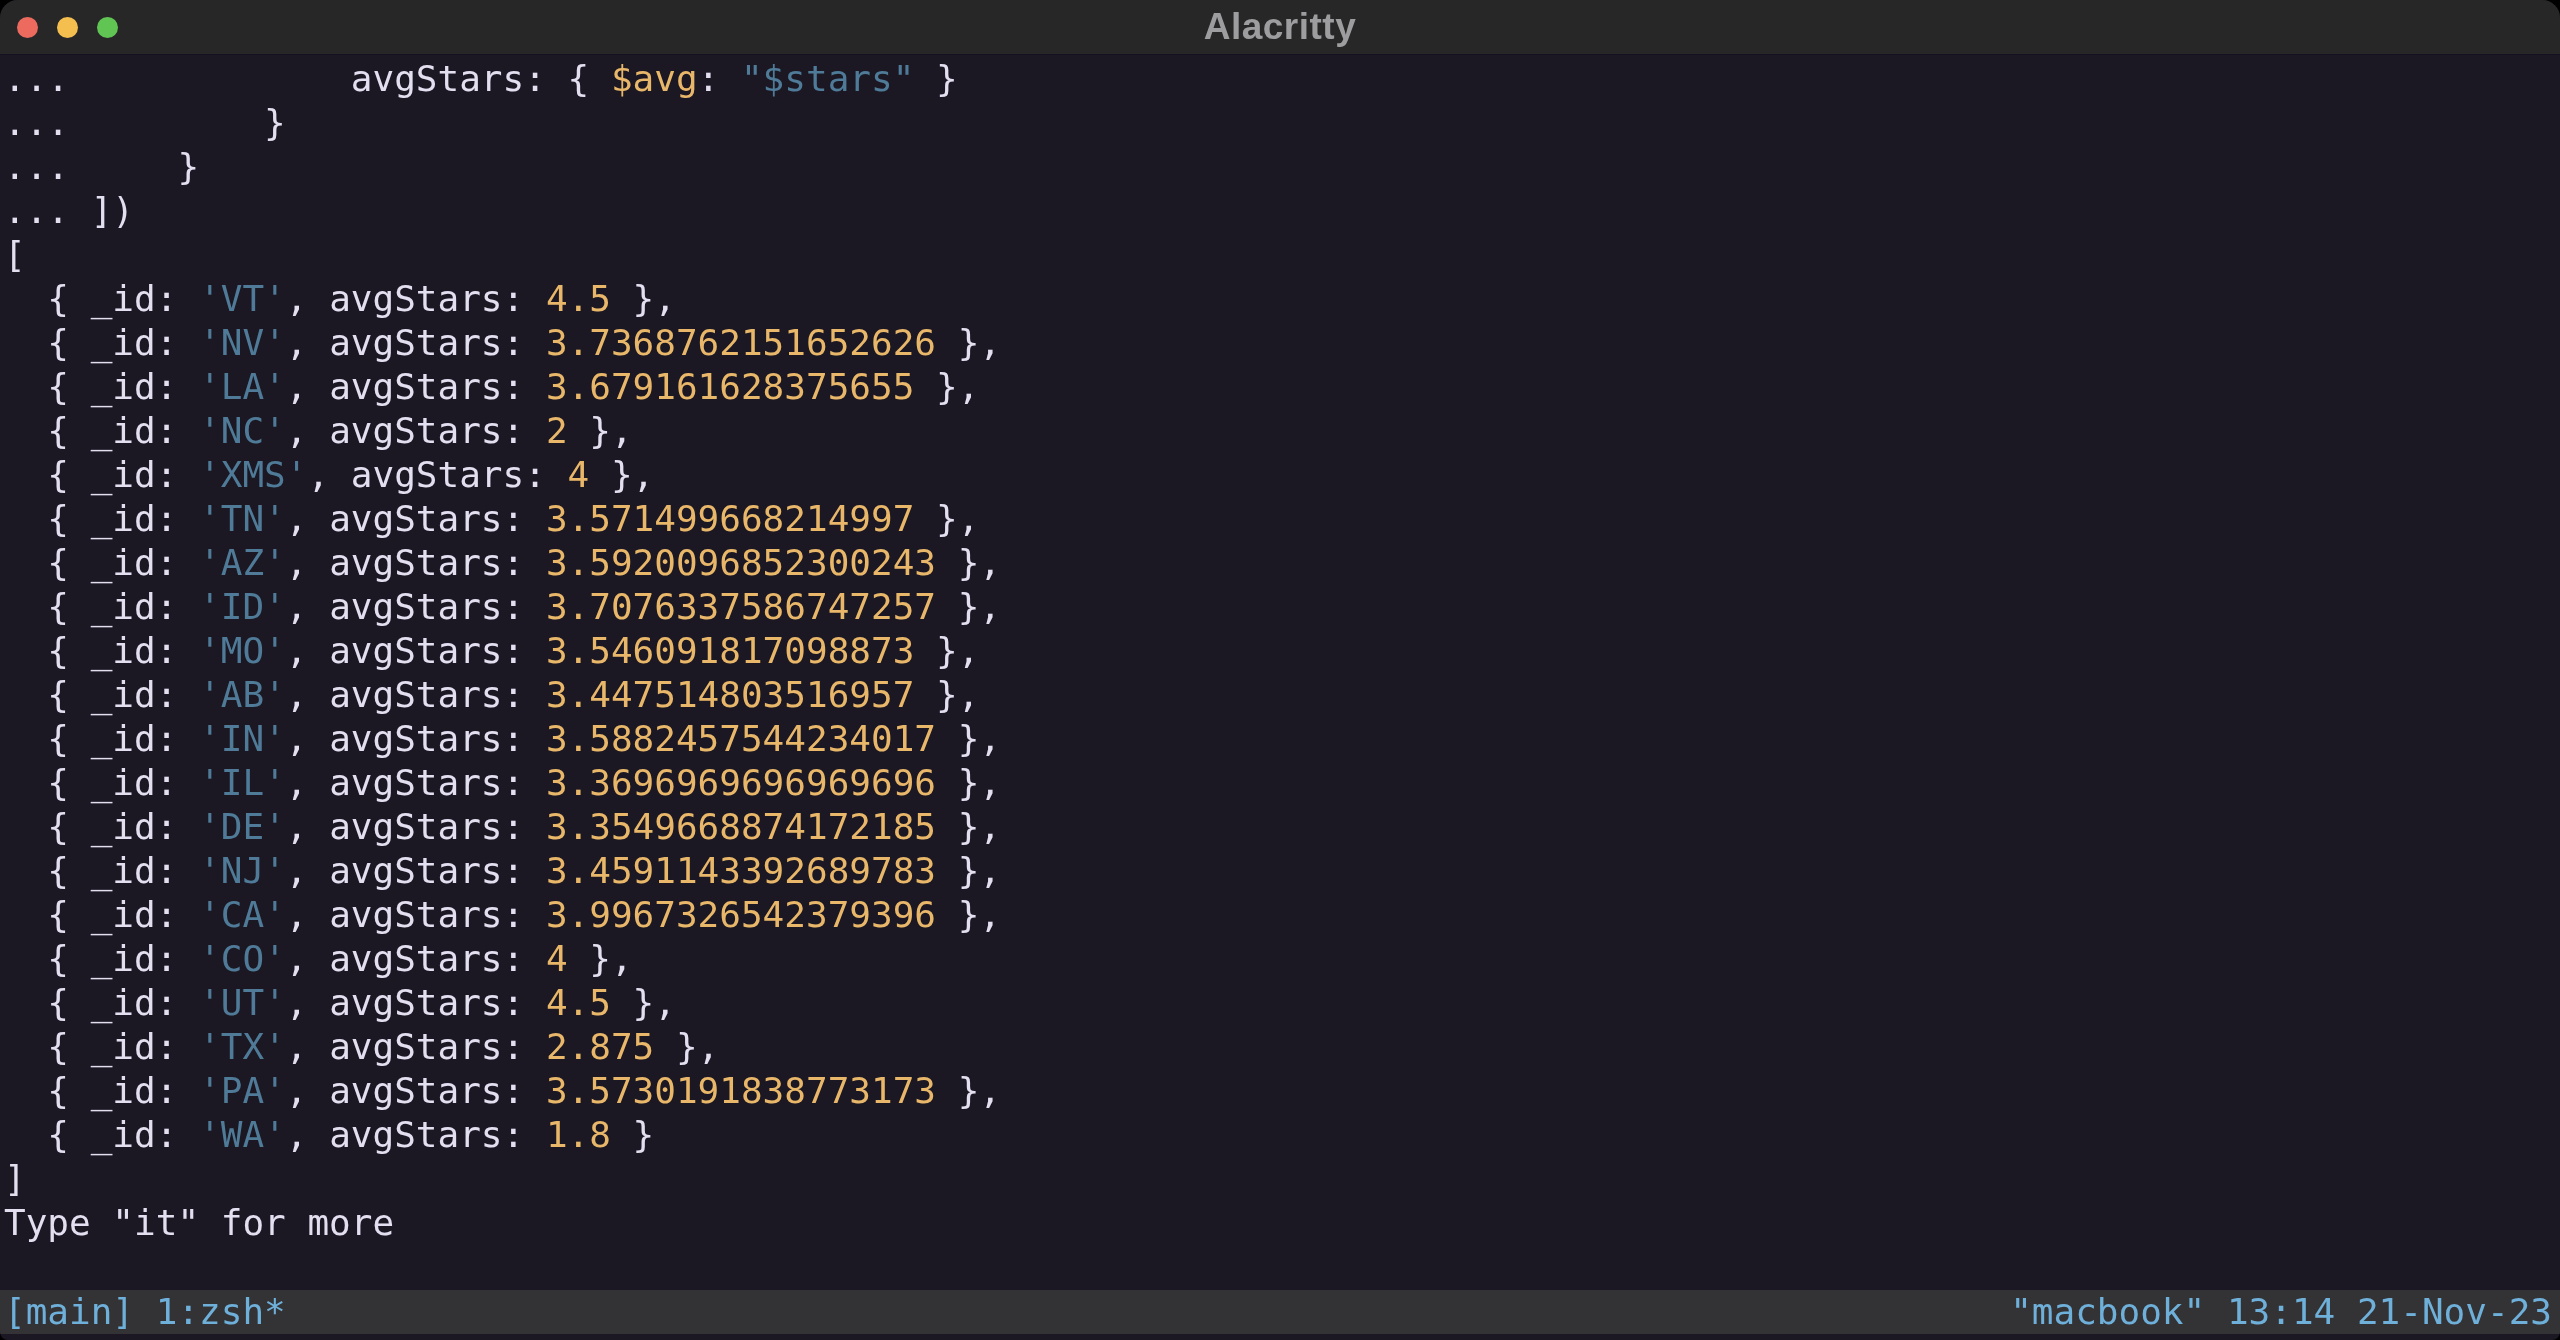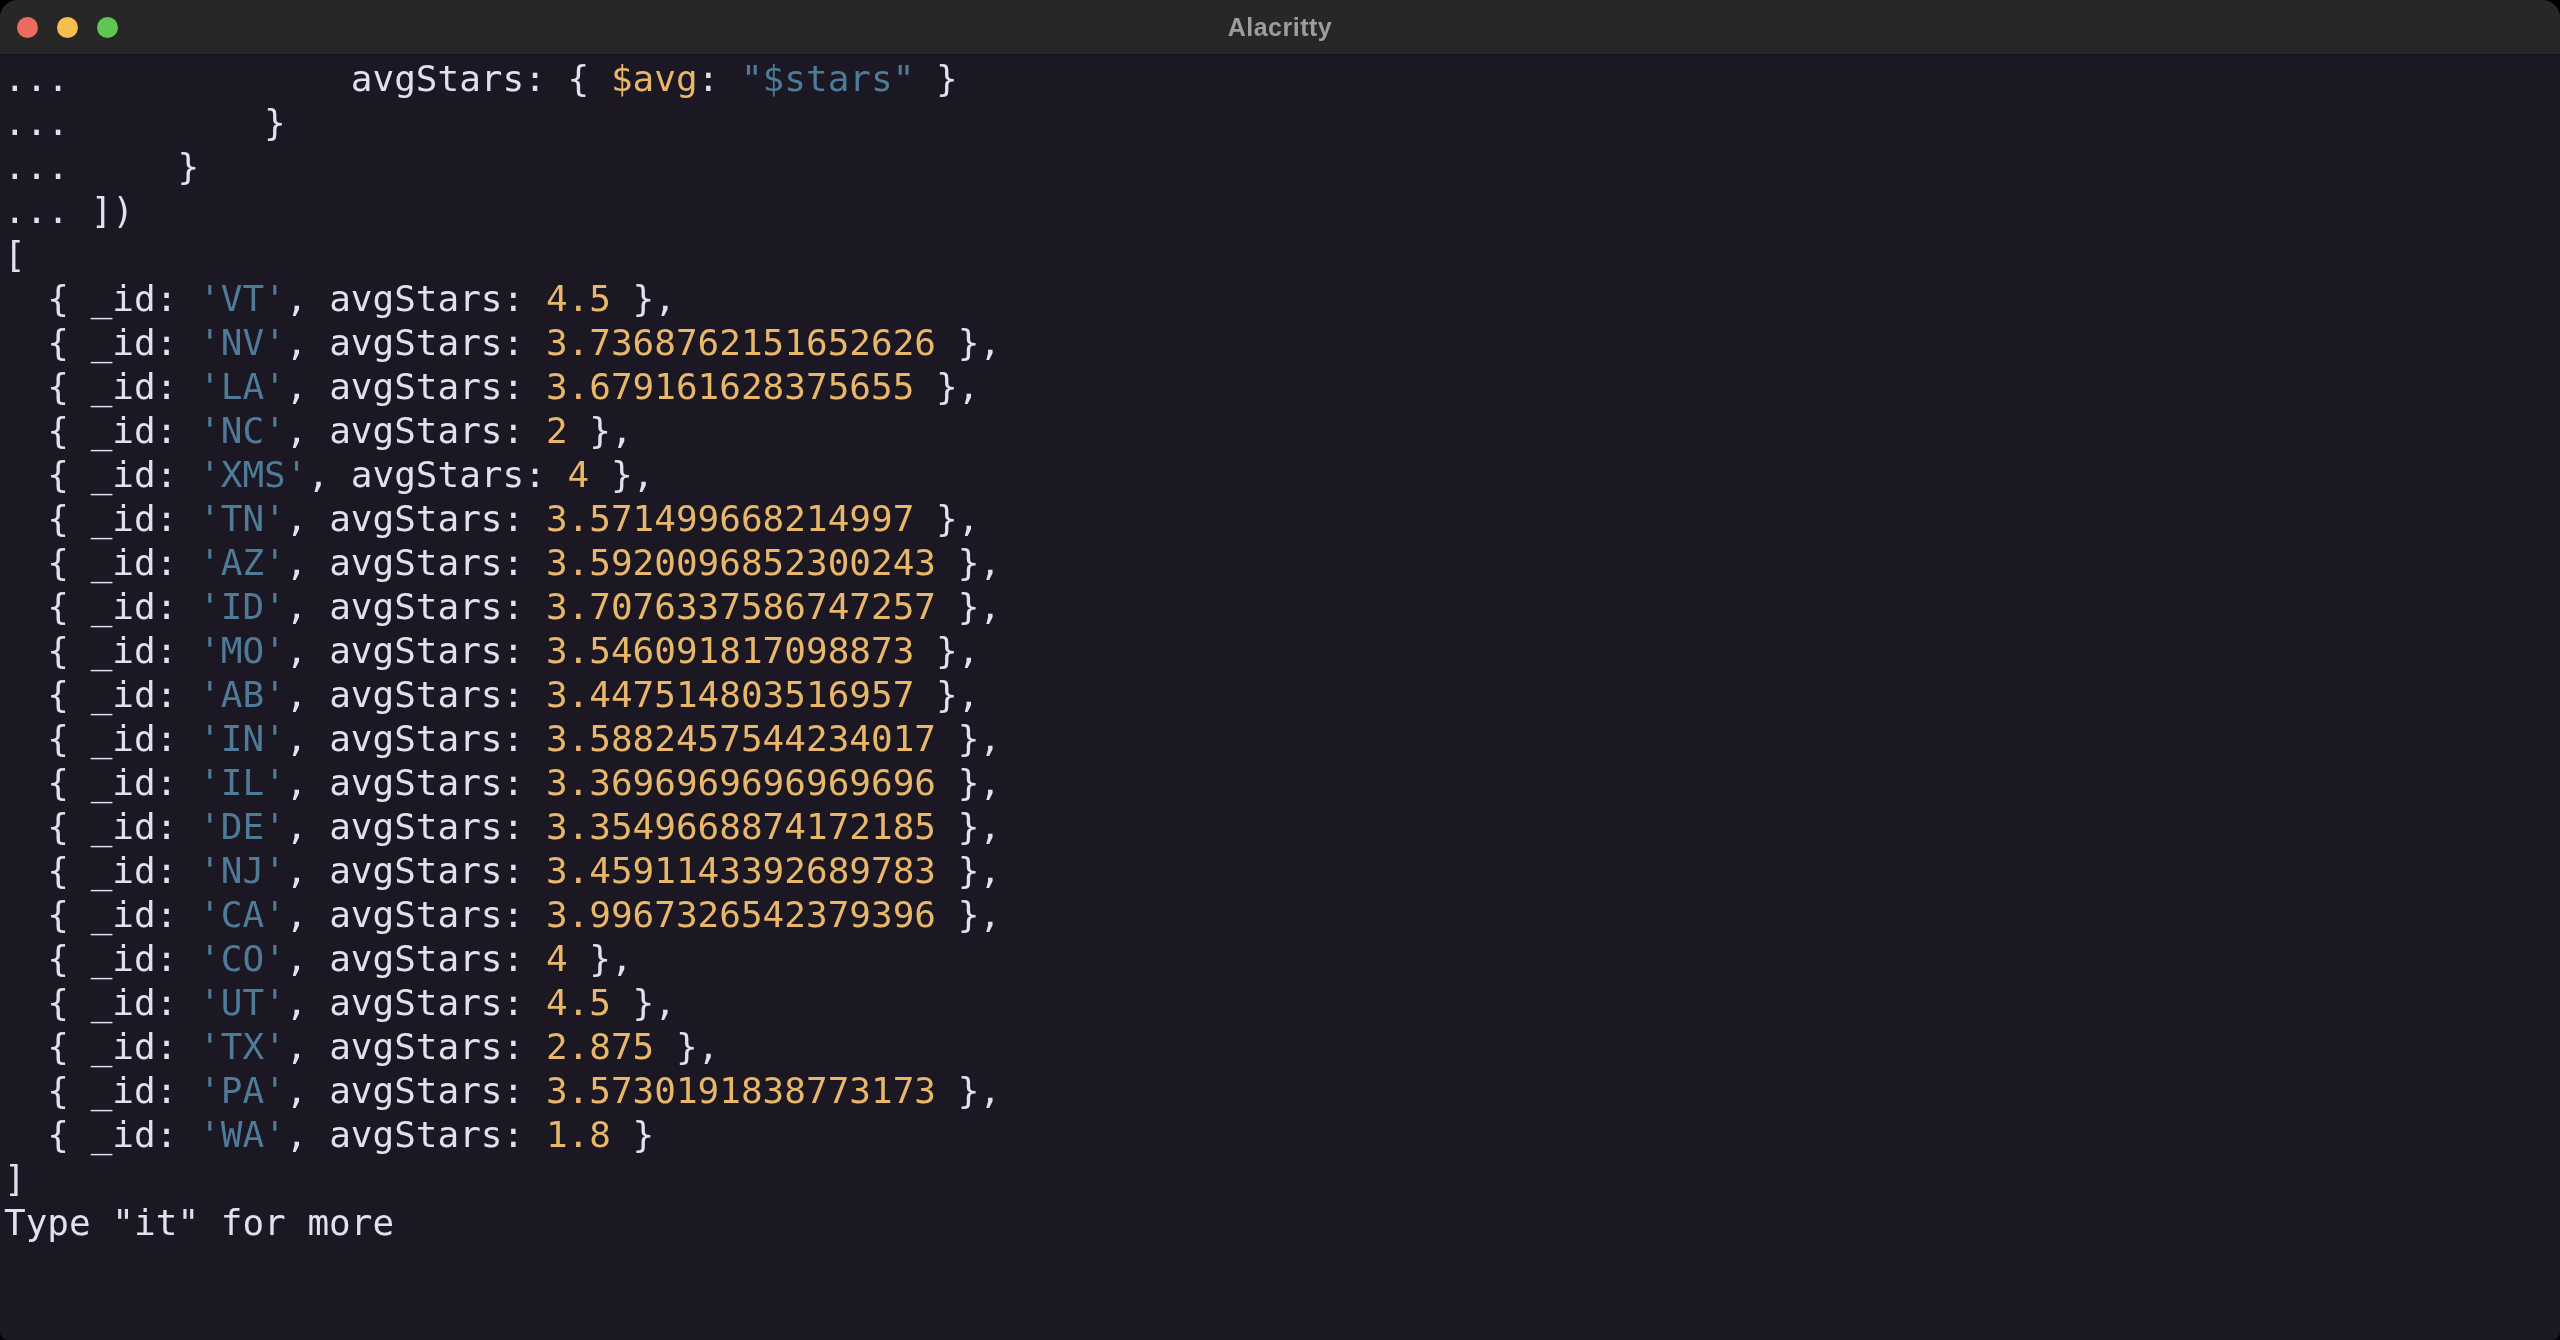--- a/index.html
+++ b/index.html
@@ -13,21 +13,21 @@
     border-radius:18px 18px 8px 8px;overflow:hidden;
     font-family:"DejaVu Sans Mono",monospace;
   }
   .titlebar{
     box-sizing:border-box;height:55px;background:var(--titlebar-bg);
     border-bottom:1px solid #141120;display:flex;align-items:center;justify-content:center;
   }
   .traffic{position:absolute;left:17px;top:17px;display:flex;gap:19px;}
   .light{width:21px;height:21px;border-radius:50%;border:none;padding:0;cursor:default;}
   .light.red{background:var(--red);} .light.yellow{background:var(--yellow);} .light.green{background:var(--green);}
-  .title{font-family:"Liberation Sans",sans-serif;font-weight:bold;font-size:25px;color:var(--title-fg);letter-spacing:.5px;}
+  .title{font-family:"Liberation Sans",sans-serif;font-weight:bold;font-size:37px;color:var(--title-fg);letter-spacing:.5px;}
   .terminal{position:absolute;top:55px;left:0;right:0;bottom:50px;padding:2px 0 0 4px;overflow:hidden;}
   .line{white-space:pre;font-size:36px;line-height:44px;height:44px;}
   .c-fg{color:var(--fg);} .c-teal{color:var(--teal);} .c-gold{color:var(--gold);}
   .cursor{display:inline-block;width:3px;height:40px;background:var(--cursor);vertical-align:bottom;margin-left:2px;}
   .statusbar{
     position:absolute;left:0;bottom:6px;width:100%;height:44px;background:var(--bar-bg);
     box-sizing:border-box;padding:0 8px 0 4px;display:flex;justify-content:space-between;align-items:center;
     font-size:36px;line-height:44px;color:var(--blue);white-space:pre;
   }
 </style>
@@ -67,13 +67,17 @@
       <div class="line"><span class="c-fg">  { _id: </span><span class="c-teal">'CA'</span><span class="c-fg">, avgStars: </span><span class="c-gold">3.9967326542379396</span><span class="c-fg"> },</span></div>
       <div class="line"><span class="c-fg">  { _id: </span><span class="c-teal">'CO'</span><span class="c-fg">, avgStars: </span><span class="c-gold">4</span><span class="c-fg"> },</span></div>
       <div class="line"><span class="c-fg">  { _id: </span><span class="c-teal">'UT'</span><span class="c-fg">, avgStars: </span><span class="c-gold">4.5</span><span class="c-fg"> },</span></div>
       <div class="line"><span class="c-fg">  { _id: </span><span class="c-teal">'TX'</span><span class="c-fg">, avgStars: </span><span class="c-gold">2.875</span><span class="c-fg"> },</span></div>
       <div class="line"><span class="c-fg">  { _id: </span><span class="c-teal">'PA'</span><span class="c-fg">, avgStars: </span><span class="c-gold">3.5730191838773173</span><span class="c-fg"> },</span></div>
       <div class="line"><span class="c-fg">  { _id: </span><span class="c-teal">'WA'</span><span class="c-fg">, avgStars: </span><span class="c-gold">1.8</span><span class="c-fg"> }</span></div>
       <div class="line"><span class="c-fg">]</span></div>
       <div class="line"><span class="c-fg">Type "it" for more</span></div>
     </div>
 
+  <div class="statusbar">
+    <span>[main] 1:zsh*</span>
+    <span>"macbook" 13:14 21-Nov-23</span>
+  </div>
 </div>
 
 </body></html>

